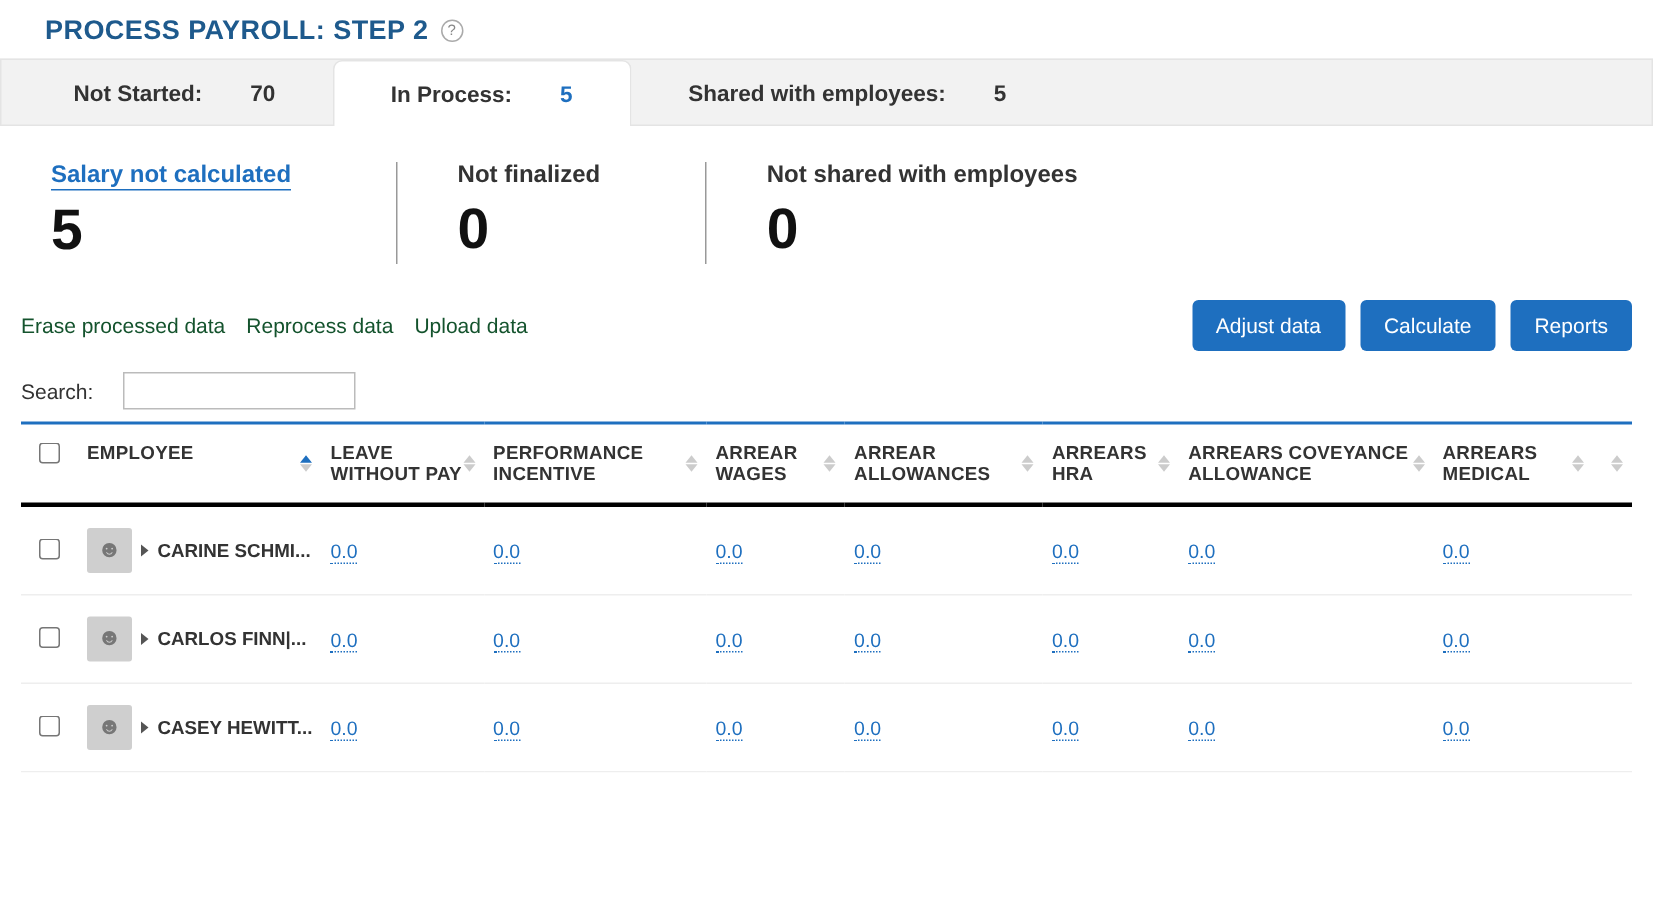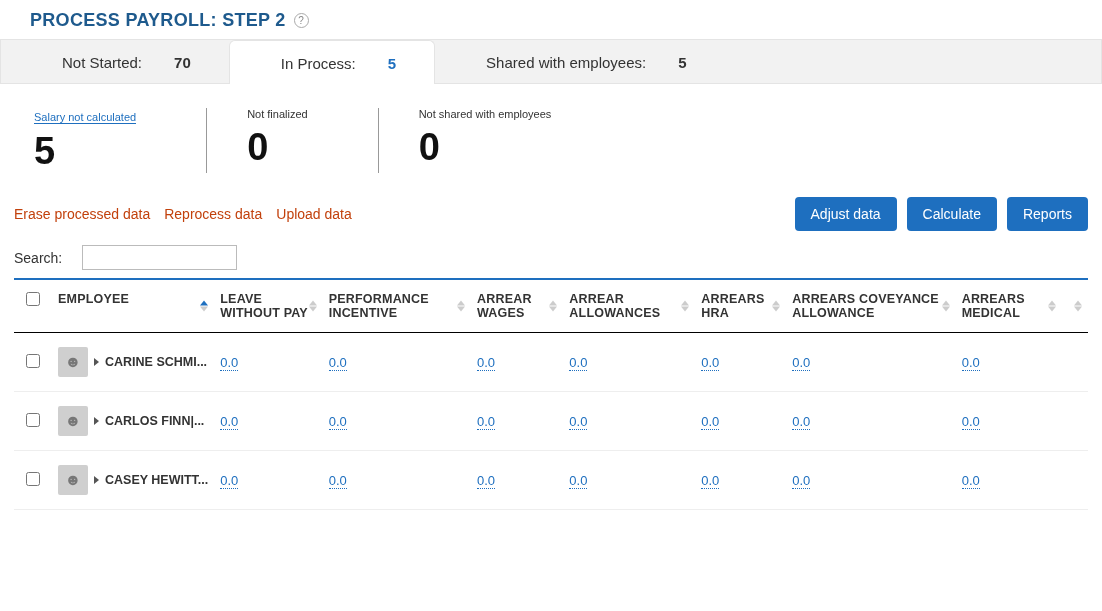--- a/index.html
+++ b/index.html
@@ -5,48 +5,48 @@
 * { box-sizing: border-box; margin: 0; padding: 0; }
 body { font-family: "Segoe UI", Arial, sans-serif; font-size: 14px; color: #333; background: #fff; width: 1102px; }
 
 .page-title-row { padding: 10px 30px 8px; display: flex; align-items: center; gap: 8px; }
 .page-title { color: #1e5a8d; font-size: 18px; font-weight: 600; letter-spacing: .3px; }
 .help-icon { width: 15px; height: 15px; border: 1px solid #aaa; border-radius: 50%; display: inline-flex; align-items: center; justify-content: center; font-size: 10px; color: #888; }
 
 .tabs-bar { background: #f2f2f2; border: 1px solid #e4e4e4; display: flex; align-items: flex-end; padding: 0 10px; }
 .tab { padding: 14px 38px 12px; font-size: 15px; color: #333; cursor: pointer; display: flex; gap: 4px; }
 .tab.active { background: #fff; border: 1px solid #e4e4e4; border-bottom: none; border-top-left-radius: 6px; border-top-right-radius: 6px; margin-bottom: -1px; }
-.tab .label { font-weight: 400; margin-left: 13px; }
+.tab .label { font-weight: 700; }
 .tab .count { font-weight: 700; margin-left: 28px; }
 .tab.active .count { color: #1e6fbf; }
 
 .stat-cards { display: flex; padding: 24px 14px 18px; }
 .stat-card { padding: 0 40px; }
 .stat-card:first-child { padding-left: 20px; }
 .stat-card + .stat-card { border-left: 1px solid #999; margin-left: 30px; }
-.stat-label { font-size: 11px; font-weight: 400; color: #333; margin-bottom: 6px; }
+.stat-label { font-size: 16px; font-weight: 700; color: #333; margin-bottom: 6px; }
 .stat-label.link { color: #1e6fbf; border-bottom: 1px solid #1e6fbf; display: inline-block; }
 .stat-value { font-size: 38px; font-weight: 800; color: #111; }
 
 .actions-row { display: flex; justify-content: space-between; align-items: center; padding: 6px 14px 14px; }
 .link-actions { display: flex; gap: 14px; }
-.link-actions a { color: #c2410c; text-decoration: none; cursor: pointer; }
+.link-actions a { color: #14532d; text-decoration: none; cursor: pointer; }
 .btn-actions { display: flex; gap: 10px; }
 .btn { background: #1e6fbf; color: #fff; border: none; border-radius: 4px; padding: 9px 16px; font-size: 14px; cursor: pointer; }
 
 .controls-row { display: flex; justify-content: space-between; align-items: center; padding: 0 14px 8px; }
 .show-entries { display: flex; align-items: center; gap: 6px; }
 .show-entries select { border: 1px solid #888; padding: 1px 2px; }
 .search-box { display: flex; align-items: center; gap: 20px; }
 .search-box input { border: 1px solid #bbb; padding: 4px 6px; width: 155px; }
 
 .table-wrap { padding: 0 14px; }
 table { width: 100%; border-collapse: collapse; }
 thead tr { border-top: 2px solid #1e6fbf; }
-th { text-align: left; font-size: 12.5px; font-weight: 800; color: #333; padding: 12px 6px; vertical-align: top; border-bottom: 1px solid #000000; position: relative; letter-spacing: .2px; }
+th { text-align: left; font-size: 12.5px; font-weight: 800; color: #333; padding: 12px 6px; vertical-align: top; border-bottom: 3px solid #000000; position: relative; letter-spacing: .2px; }
 th.sort .sort-icons { position: absolute; right: 6px; top: 50%; transform: translateY(-50%); display: flex; flex-direction: column; gap: 1px; }
 .tri { width: 0; height: 0; border-left: 4px solid transparent; border-right: 4px solid transparent; }
 .tri.up { border-bottom: 5px solid #ccc; }
 .tri.dn { border-top: 5px solid #ccc; }
 .tri.up.active { border-bottom-color: #1e6fbf; }
 th.chk { width: 38px; text-align:center; }
 th.emp { width: 160px; }
 td { padding: 14px 6px; vertical-align: middle; border-bottom: 1px solid #eee; font-size: 13px; }
 td.chk { text-align: center; }
 .emp-cell { display: flex; align-items: center; gap: 6px; }

